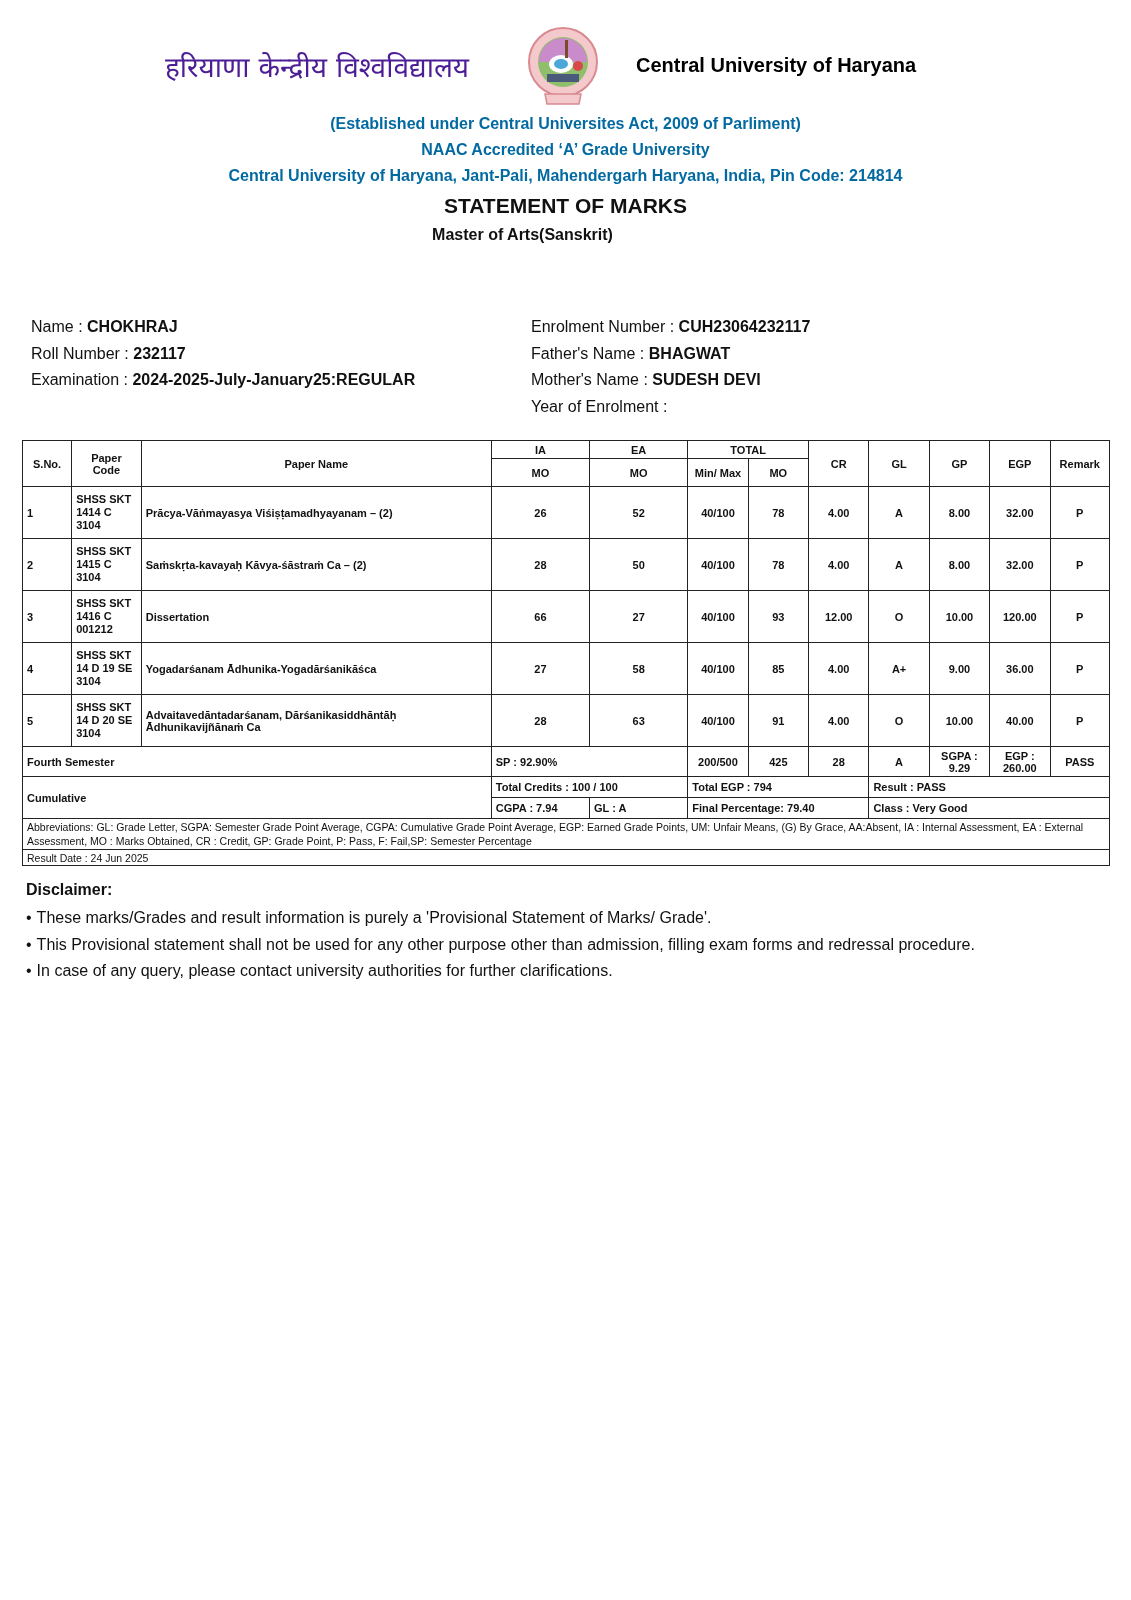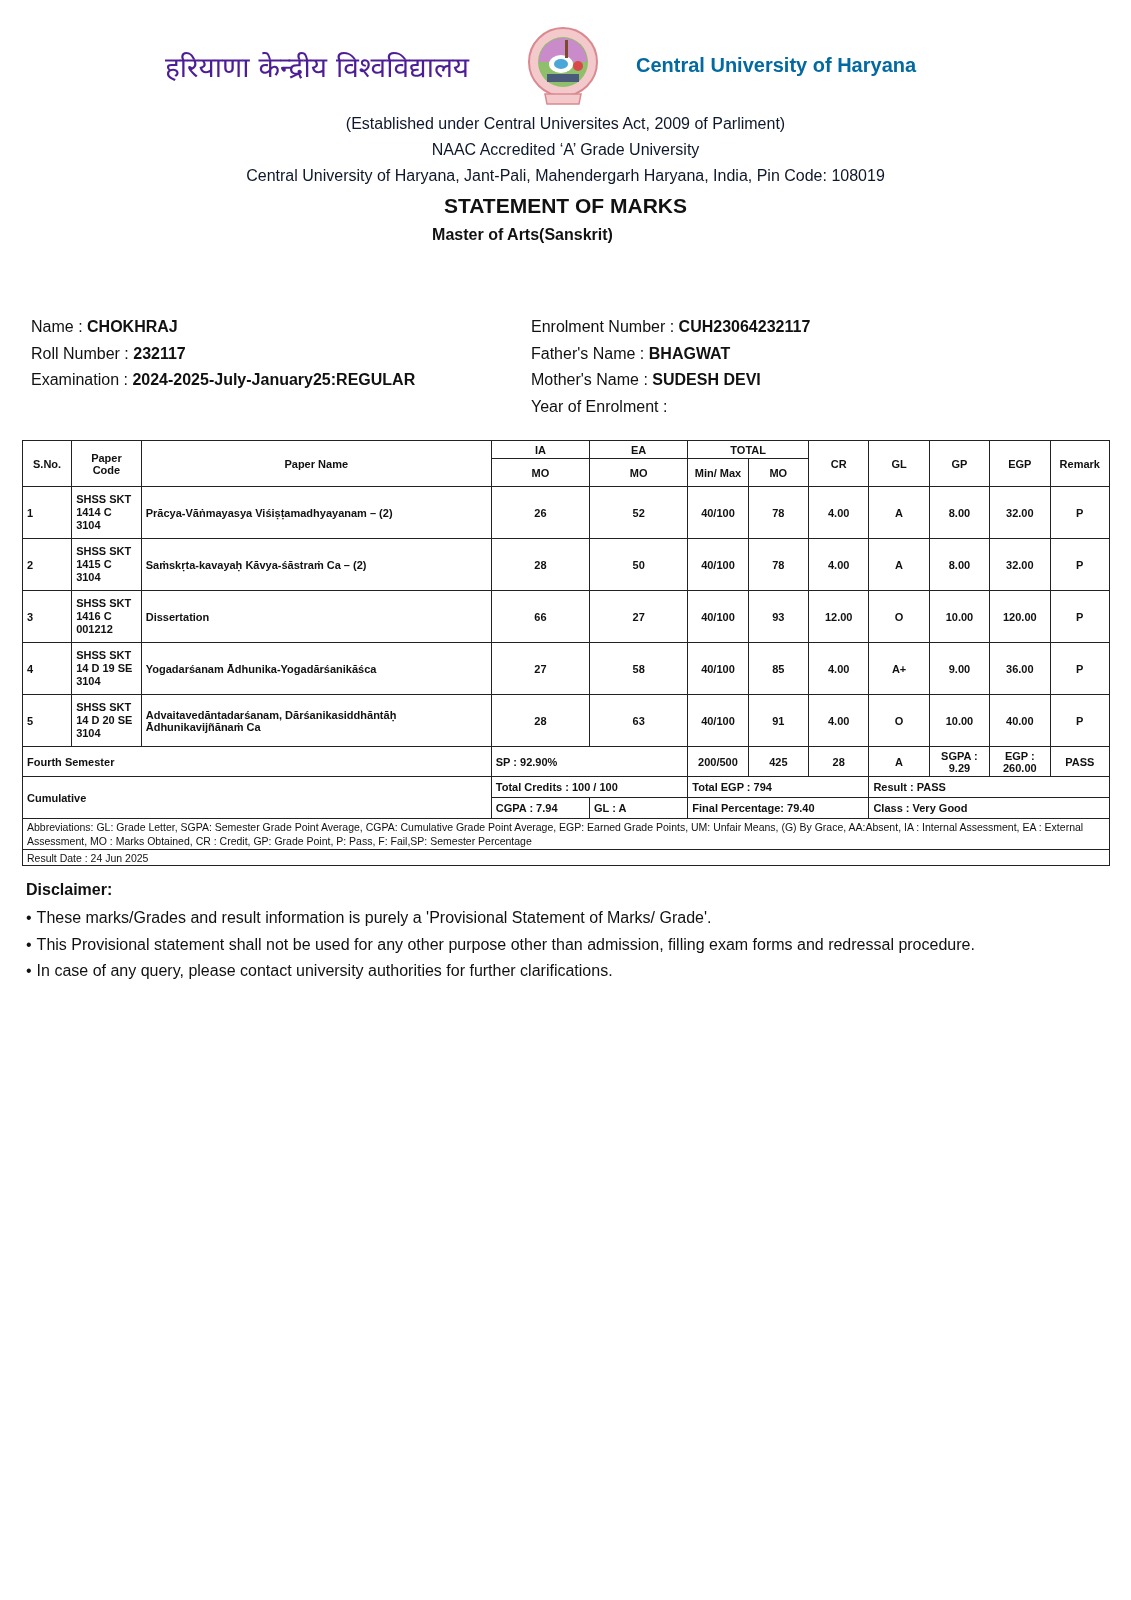--- a/index.html
+++ b/index.html
@@ -8,23 +8,23 @@
     width: 1131px; height: 1600px; position: relative; overflow: hidden;
     font-family: "Liberation Sans", sans-serif; color: #111;
   }
   .header { position: absolute; top: 22px; left: 0; width: 1131px; height: 90px; }
   .hindi-title {
     position: absolute; left: 165px; top: 25px; font-family: "DejaVu Sans", sans-serif;
     font-size: 28px; font-weight: normal; color: #4c1d95; letter-spacing: 0px;
   }
   .logo { position: absolute; left: 525px; top: 4px; width: 76px; height: 82px; }
   .eng-title {
-    position: absolute; left: 636px; top: 32px; font-size: 20px; font-weight: bold; color: #0369a1;
-  }
-  .sub-line { position: absolute; left: 0; width: 1131px; text-align: center; font-size: 16px; color: #0f172a; }
+    position: absolute; left: 636px; top: 32px; font-size: 20px; font-weight: bold; color: #000000;
+  }
+  .sub-line { position: absolute; left: 0; width: 1131px; text-align: center; font-size: 16px; color: #0369a1; font-weight: bold; }
   .sub1 { top: 115px; }
   .sub2 { top: 141px; }
   .sub3 { top: 167px; }
   .doc-title { position: absolute; top: 194px; left: 0; width: 1131px; text-align: center; font-size: 21px; font-weight: bold; }
   .programme { position: absolute; top: 226px; left: 0; width: 1045px; text-align: center; font-size: 16px; font-weight: bold; }
 
   .info { position: absolute; font-size: 16px; line-height: 26.5px; }
   .info .row { white-space: nowrap; }
   .info .val { font-weight: bold; }
   .info-left { left: 31px; top: 314px; }
@@ -73,21 +73,21 @@
       <circle cx="53" cy="40" r="5" fill="#d84a4a"></circle>
       <rect x="22" y="48" width="32" height="8" fill="#4a5a7a"></rect>
       <path d="M20 68 L56 68 L54 78 L22 78 Z" fill="#f4c9cc" stroke="#d98a90" stroke-width="1.5"></path>
     </svg>
   </div>
   <div class="eng-title">Central University of Haryana</div>
 </div>
 
 <div class="sub-line sub1">(Established under Central Universites Act, 2009 of Parliment)</div>
 <div class="sub-line sub2">NAAC Accredited ‘A’ Grade University</div>
-<div class="sub-line sub3">Central University of Haryana, Jant-Pali, Mahendergarh Haryana, India, Pin Code: 108019</div>
+<div class="sub-line sub3">Central University of Haryana, Jant-Pali, Mahendergarh Haryana, India, Pin Code: 214814</div>
 <div class="doc-title">STATEMENT OF MARKS</div>
 <div class="programme">Master of Arts(Sanskrit)</div>
 
 <div class="info info-left">
   <div class="row"><span>Name : </span><span class="val">CHOKHRAJ</span></div>
   <div class="row"><span>Roll Number : </span><span class="val">232117</span></div>
   <div class="row"><span>Examination : </span><span class="val">2024-2025-July-January25:REGULAR</span></div>
 </div>
 
 <div class="info info-right">

